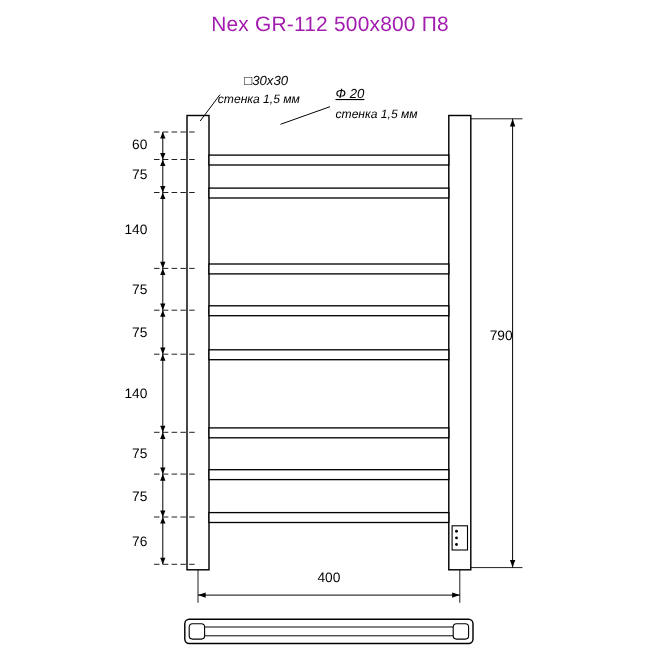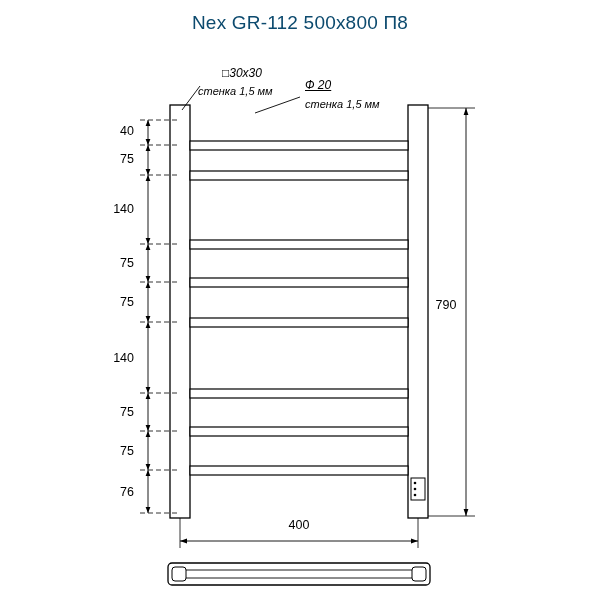--- a/index.html
+++ b/index.html
@@ -17,21 +17,21 @@
     overflow: hidden;
   }
   #title {
     position: absolute;
     top: 12px;
     left: 0;
     width: 600px;
     text-align: center;
     font-size: 19px;
     letter-spacing: 0.2px;
-    color: #0c4a6e;
+    color: #a21caf;
   }
   .svg-layer {
     position: absolute;
     top: 0; left: 0;
     width: 600px;
     height: 600px;
   }
   .lbl {
     position: absolute;
     font-size: 12px;
@@ -141,26 +141,26 @@
       <line x1="186" y1="570" x2="412" y2="570" stroke-width="0.9"></line>
       <line x1="186" y1="578" x2="412" y2="578" stroke-width="0.9"></line>
     </g>
   </svg>
 
   <div class="lbl callout" style="left:198px; top:66px;margin-left:24px;">□30x30</div>
   <div class="lbl italic" style="left:198px; top:85px;">стенка 1,5 мм</div>
   <div class="lbl callout" style="left:305px; top:78px;text-decoration:underline;">Ф 20</div>
   <div class="lbl italic" style="left:305px; top:98px;">стенка 1,5 мм</div>
 
-  <div class="dim" style="left:98px; top:124px; width:36px;">40</div>
+  <div class="dim" style="left:98px; top:124px; width:36px;">60</div>
   <div class="dim" style="left:98px; top:152px; width:36px;">75</div>
   <div class="dim" style="left:98px; top:202px; width:36px;">140</div>
   <div class="dim" style="left:98px; top:256px; width:36px;">75</div>
   <div class="dim" style="left:98px; top:295px; width:36px;">75</div>
   <div class="dim" style="left:98px; top:351px; width:36px;">140</div>
   <div class="dim" style="left:98px; top:405px; width:36px;">75</div>
   <div class="dim" style="left:98px; top:444px; width:36px;">75</div>
   <div class="dim" style="left:98px; top:485px; width:36px;">76</div>
 
-  <div class="dim" style="left:426px; top:298px; width:40px; text-align:center;">790</div>
+  <div class="dim" style="left:426px; top:298px; width:40px; text-align:right;">790</div>
   <div class="dim" style="left:281px; top:518px; width:36px; text-align:center;">400</div>
 
 </div>
 
 </body></html>

